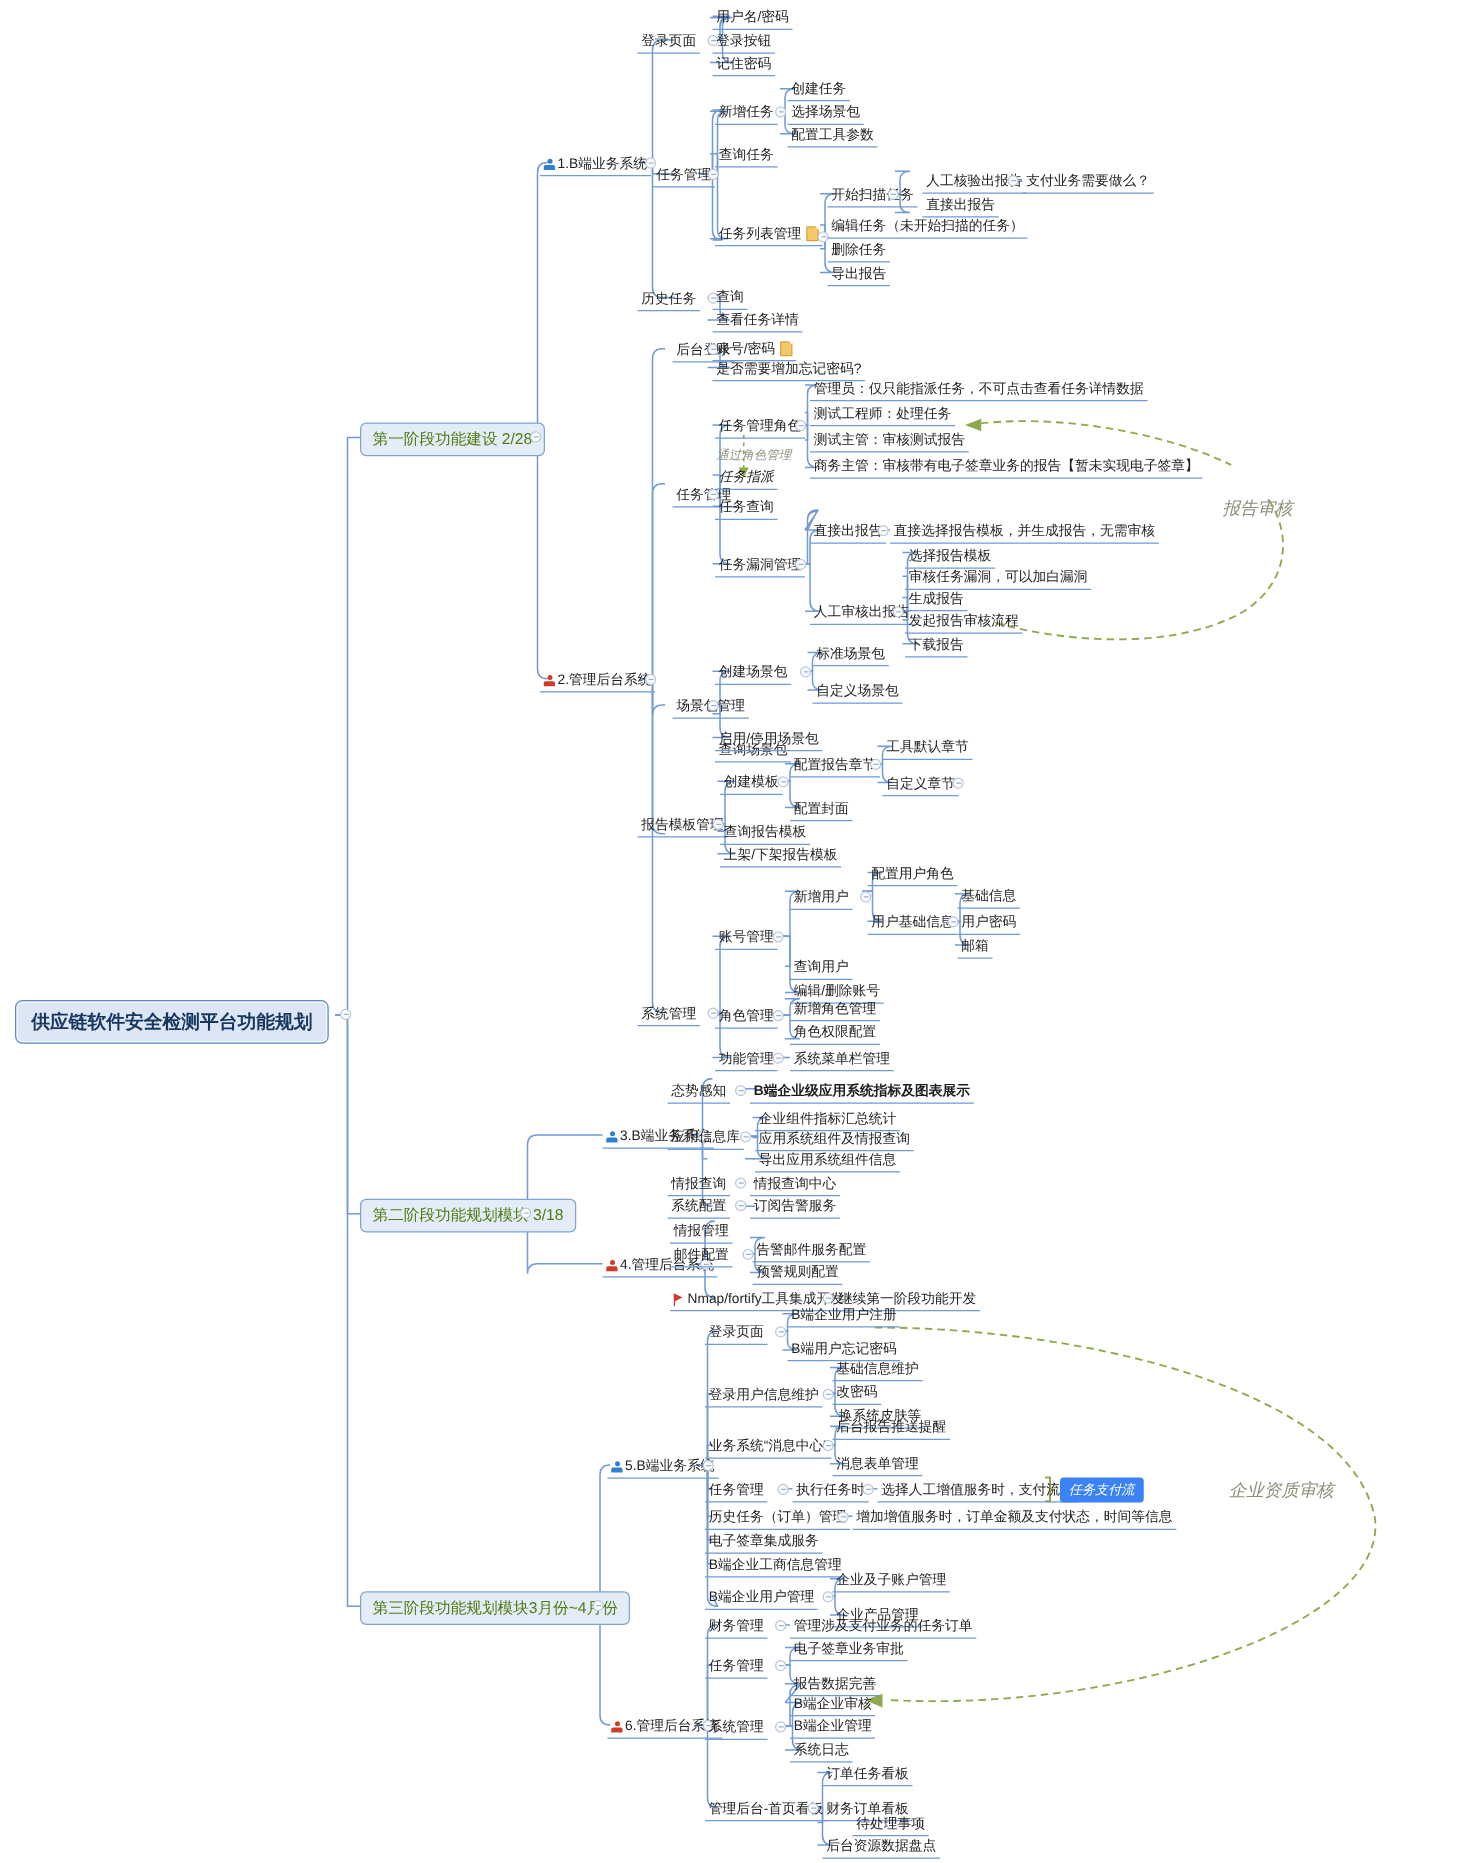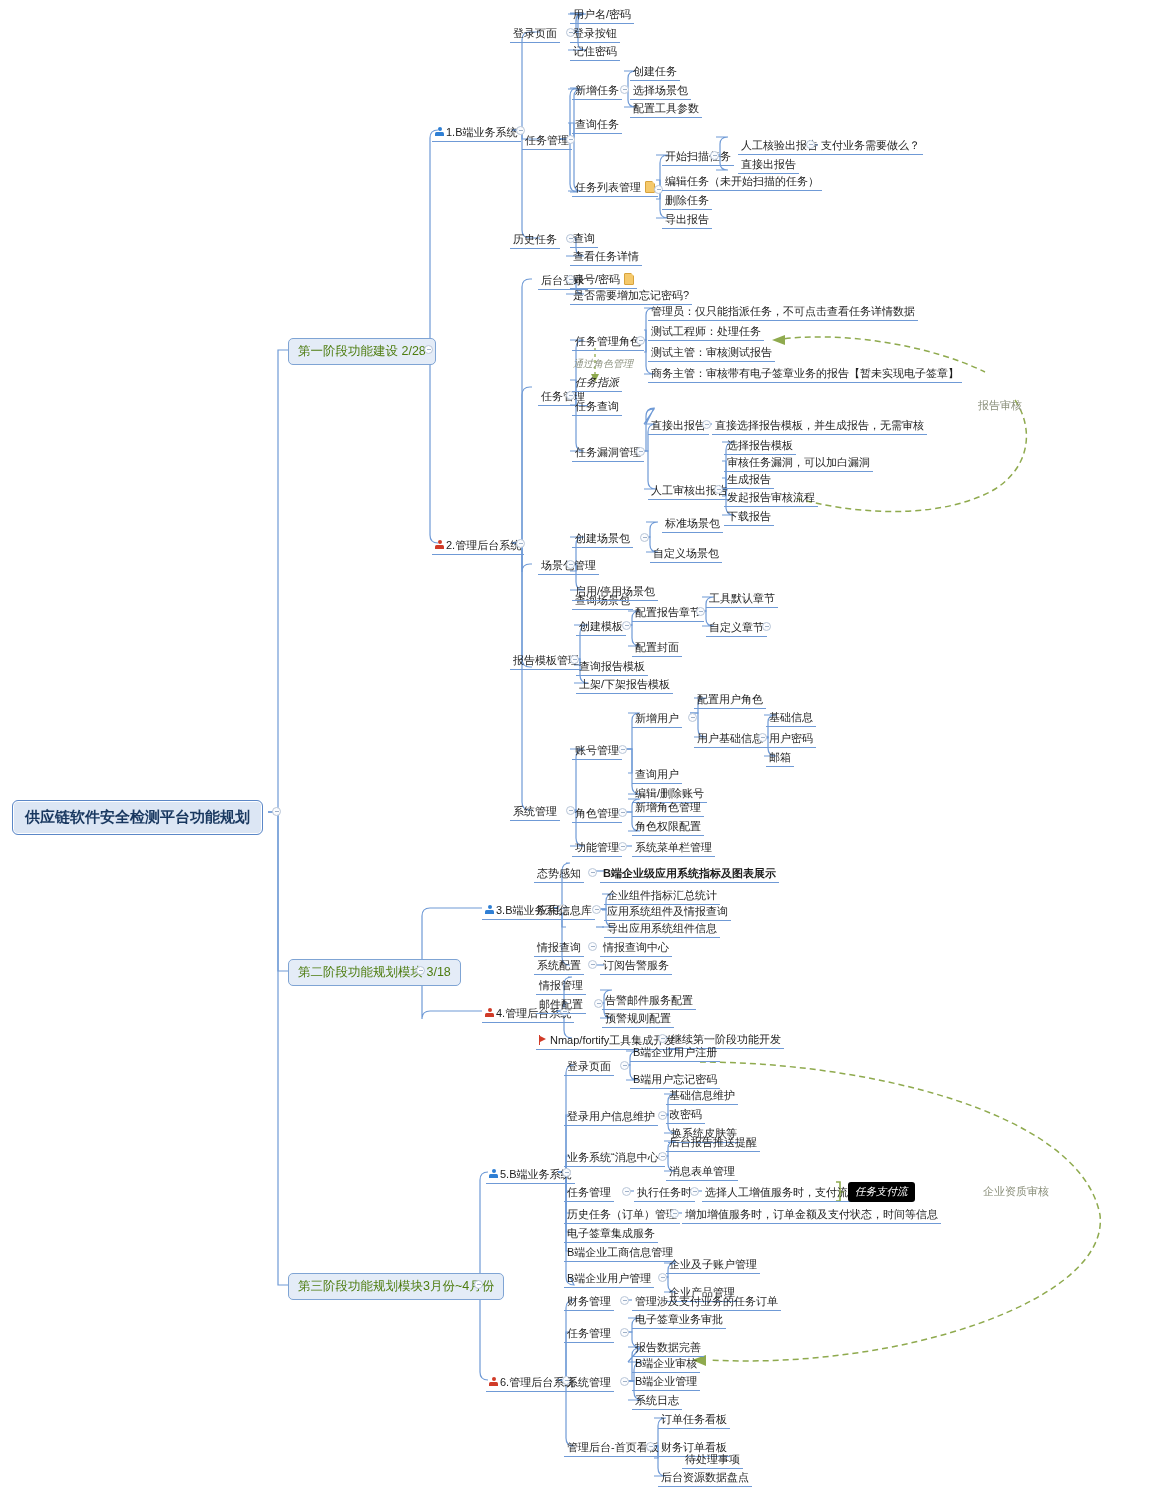--- a/index.html
+++ b/index.html
@@ -113,28 +113,29 @@
   .flag::after{
     content:"";position:absolute;left:1.4px;top:0.5px;
     border-left:6px solid #d03b28;
     border-top:3px solid transparent;
     border-bottom:3px solid transparent;
   }
 
   
   .rel-label{
     position:absolute;
-    font-size:11px;
+    font-size:14px;
+    font-style:italic;
     color:#8a8f7a;
     white-space:nowrap;
   }
   
   .badge{
     position:absolute;
-    background:#000000;
+    background:#3b82f6;
     color:#ffffff;
     font-style:italic;
     font-size:10.5px;
     padding:3px 7px;
     border-radius:3px;
     white-space:nowrap;
   }
   
   .mid-label{
     position:absolute;
@@ -471,21 +472,21 @@
   <div class="node ul" style="left:724px;top:438px;">选择报告模板</div>
   <div class="node ul" style="left:724px;top:455px;">审核任务漏洞，可以加白漏洞</div>
   <div class="node ul" style="left:724px;top:472px;">生成报告</div>
   <div class="node ul" style="left:724px;top:490px;">发起报告审核流程</div>
   <div class="node ul" style="left:724px;top:509px;">下载报告</div>
 
   <div class="node ul" style="left:538px;top:558px;">场景包管理</div>
   <span class="toggle" style="left:566px;top:560px;"></span>
   <div class="node ul" style="left:572px;top:531px;">创建场景包</div>
   <span class="toggle" style="left:640px;top:533px;"></span>
-  <div class="node ul" style="left:650px;top:516px;margin-left:12px;">标准场景包</div>
+  <div class="node ul" style="left:650px;top:516px;">标准场景包</div>
   <div class="node ul" style="left:650px;top:546px;">自定义场景包</div>
   <div class="node ul" style="left:572px;top:565px;margin-top:28px;">查询场景包</div>
   <div class="node ul" style="left:572px;top:584px;">启用/停用场景包</div>
 
   <div class="node ul" style="left:510px;top:653px;">报告模板管理</div>
   <span class="toggle" style="left:570px;top:655px;"></span>
   <div class="node ul" style="left:576px;top:619px;">创建模板</div>
   <span class="toggle" style="left:622px;top:621px;"></span>
   <div class="node ul" style="left:632px;top:605px;">配置报告章节</div>
   <span class="toggle" style="left:696px;top:607px;"></span>

